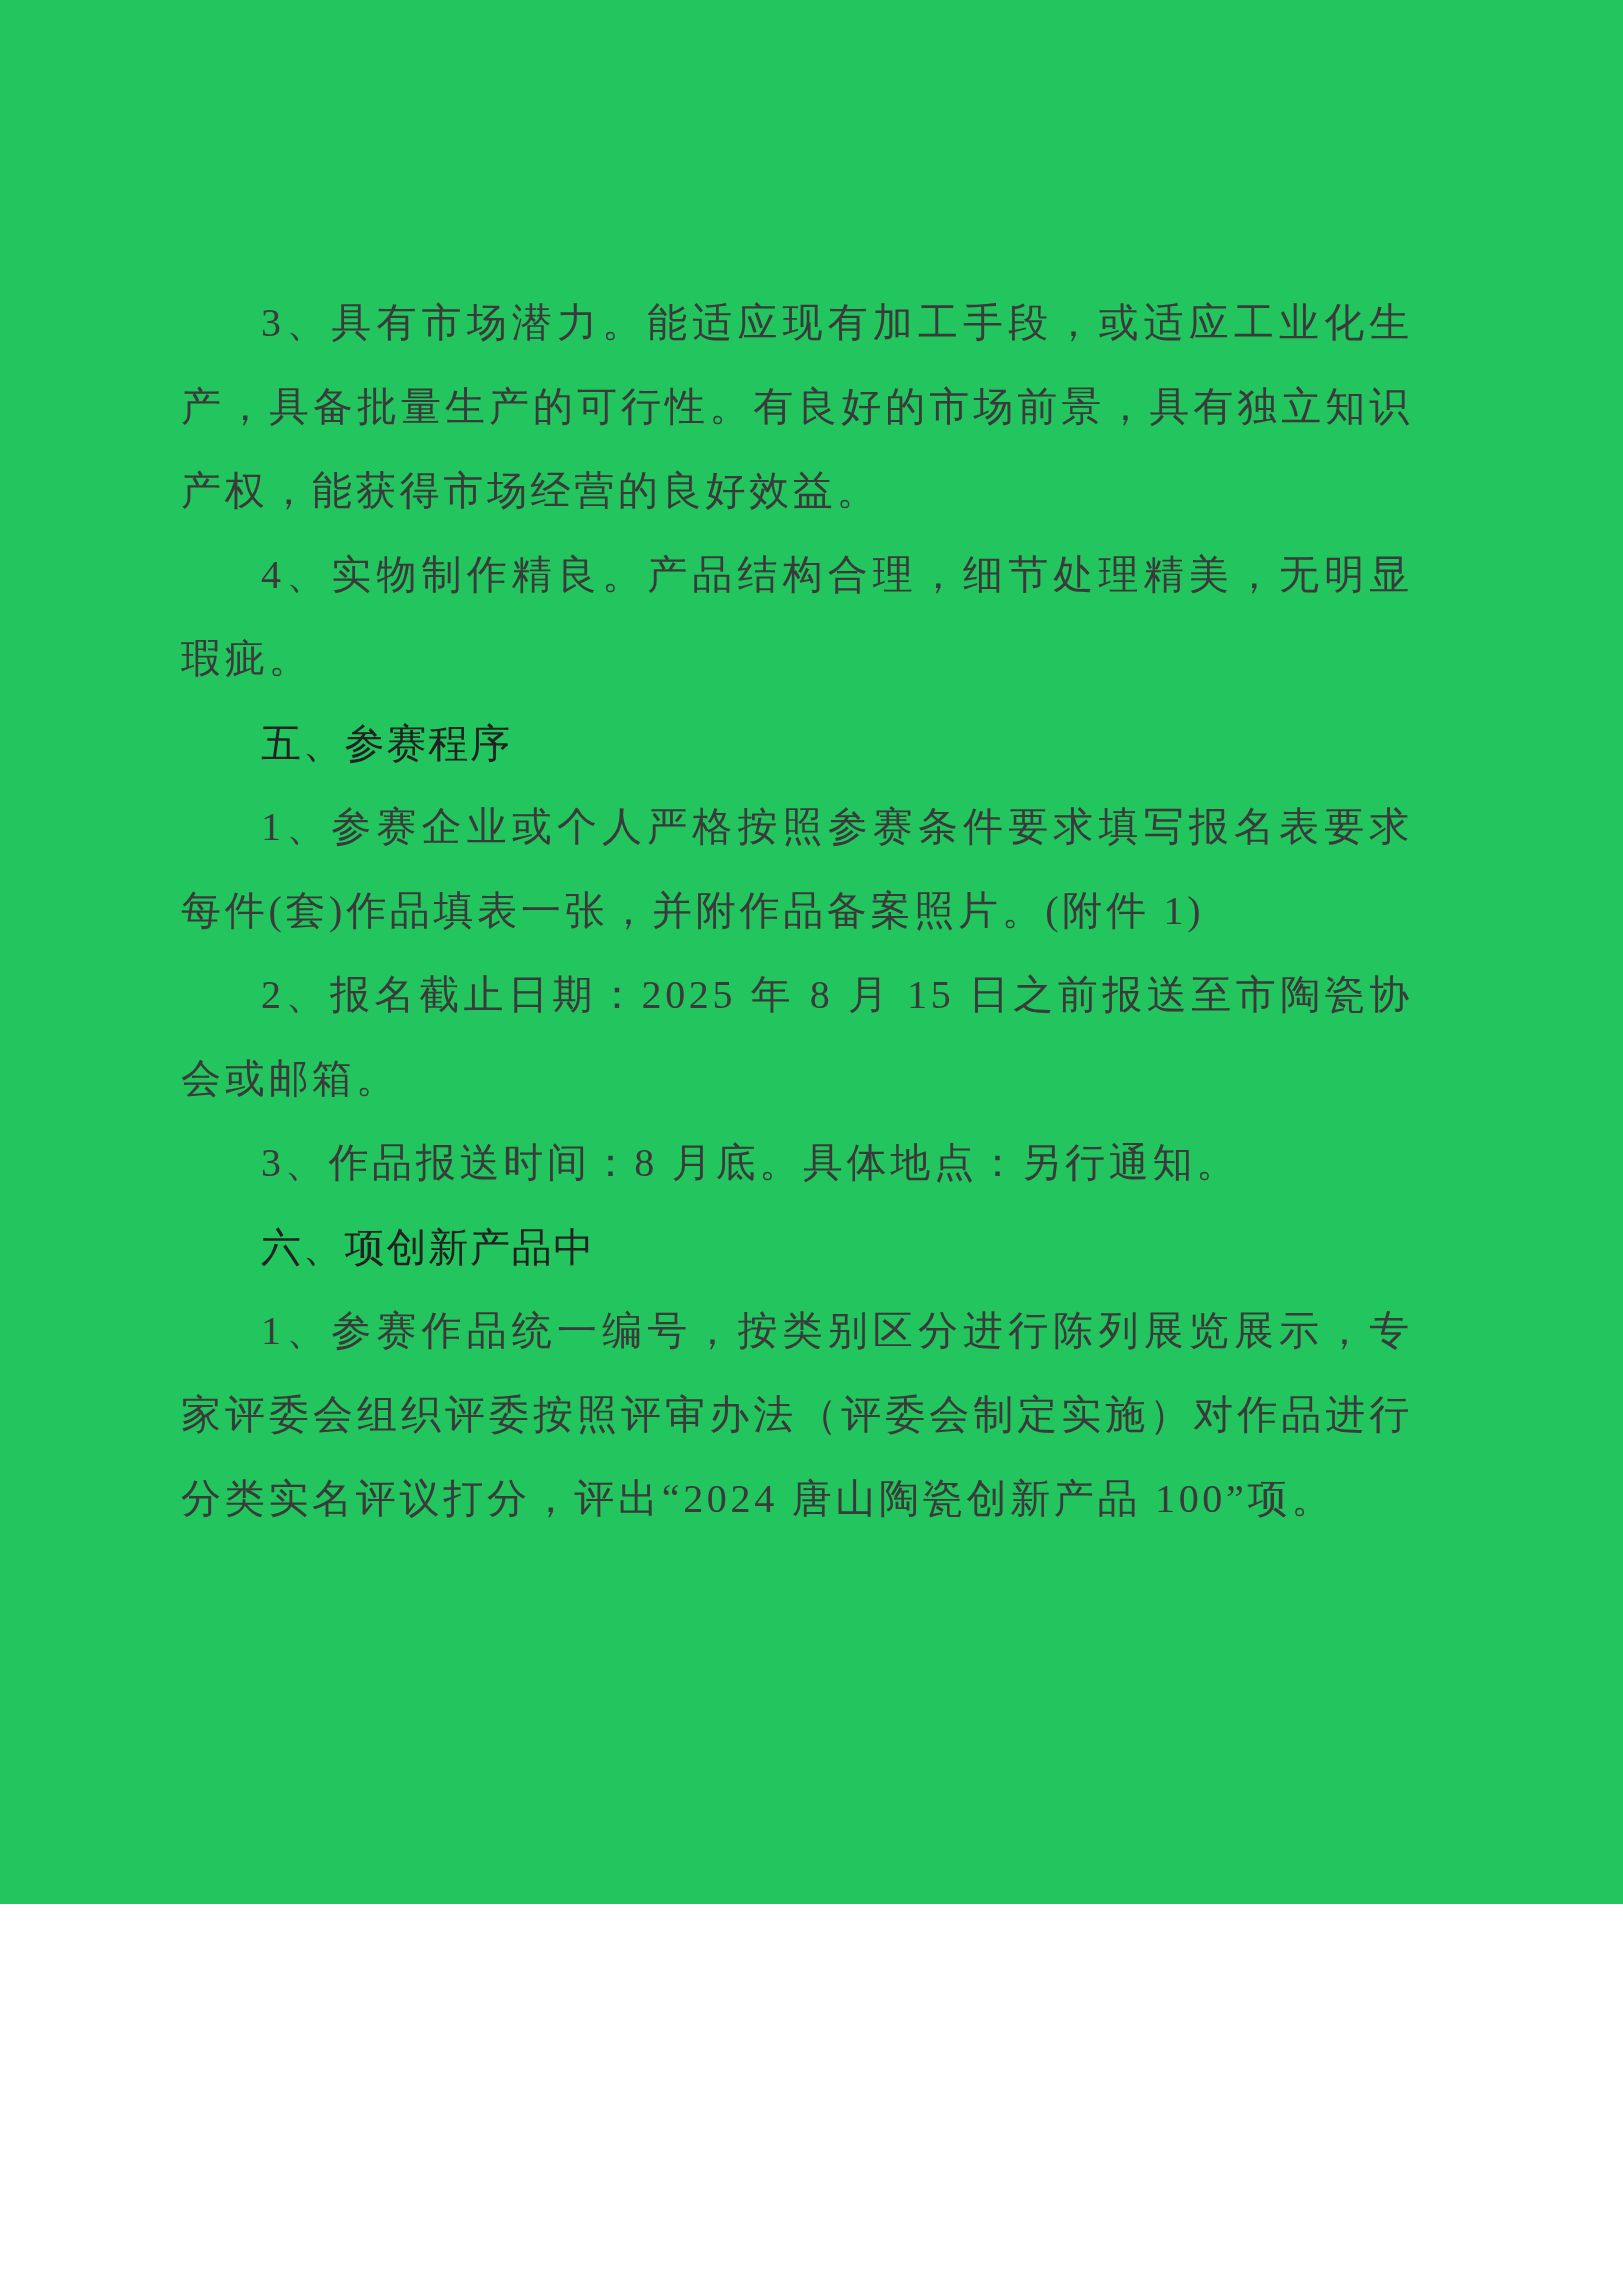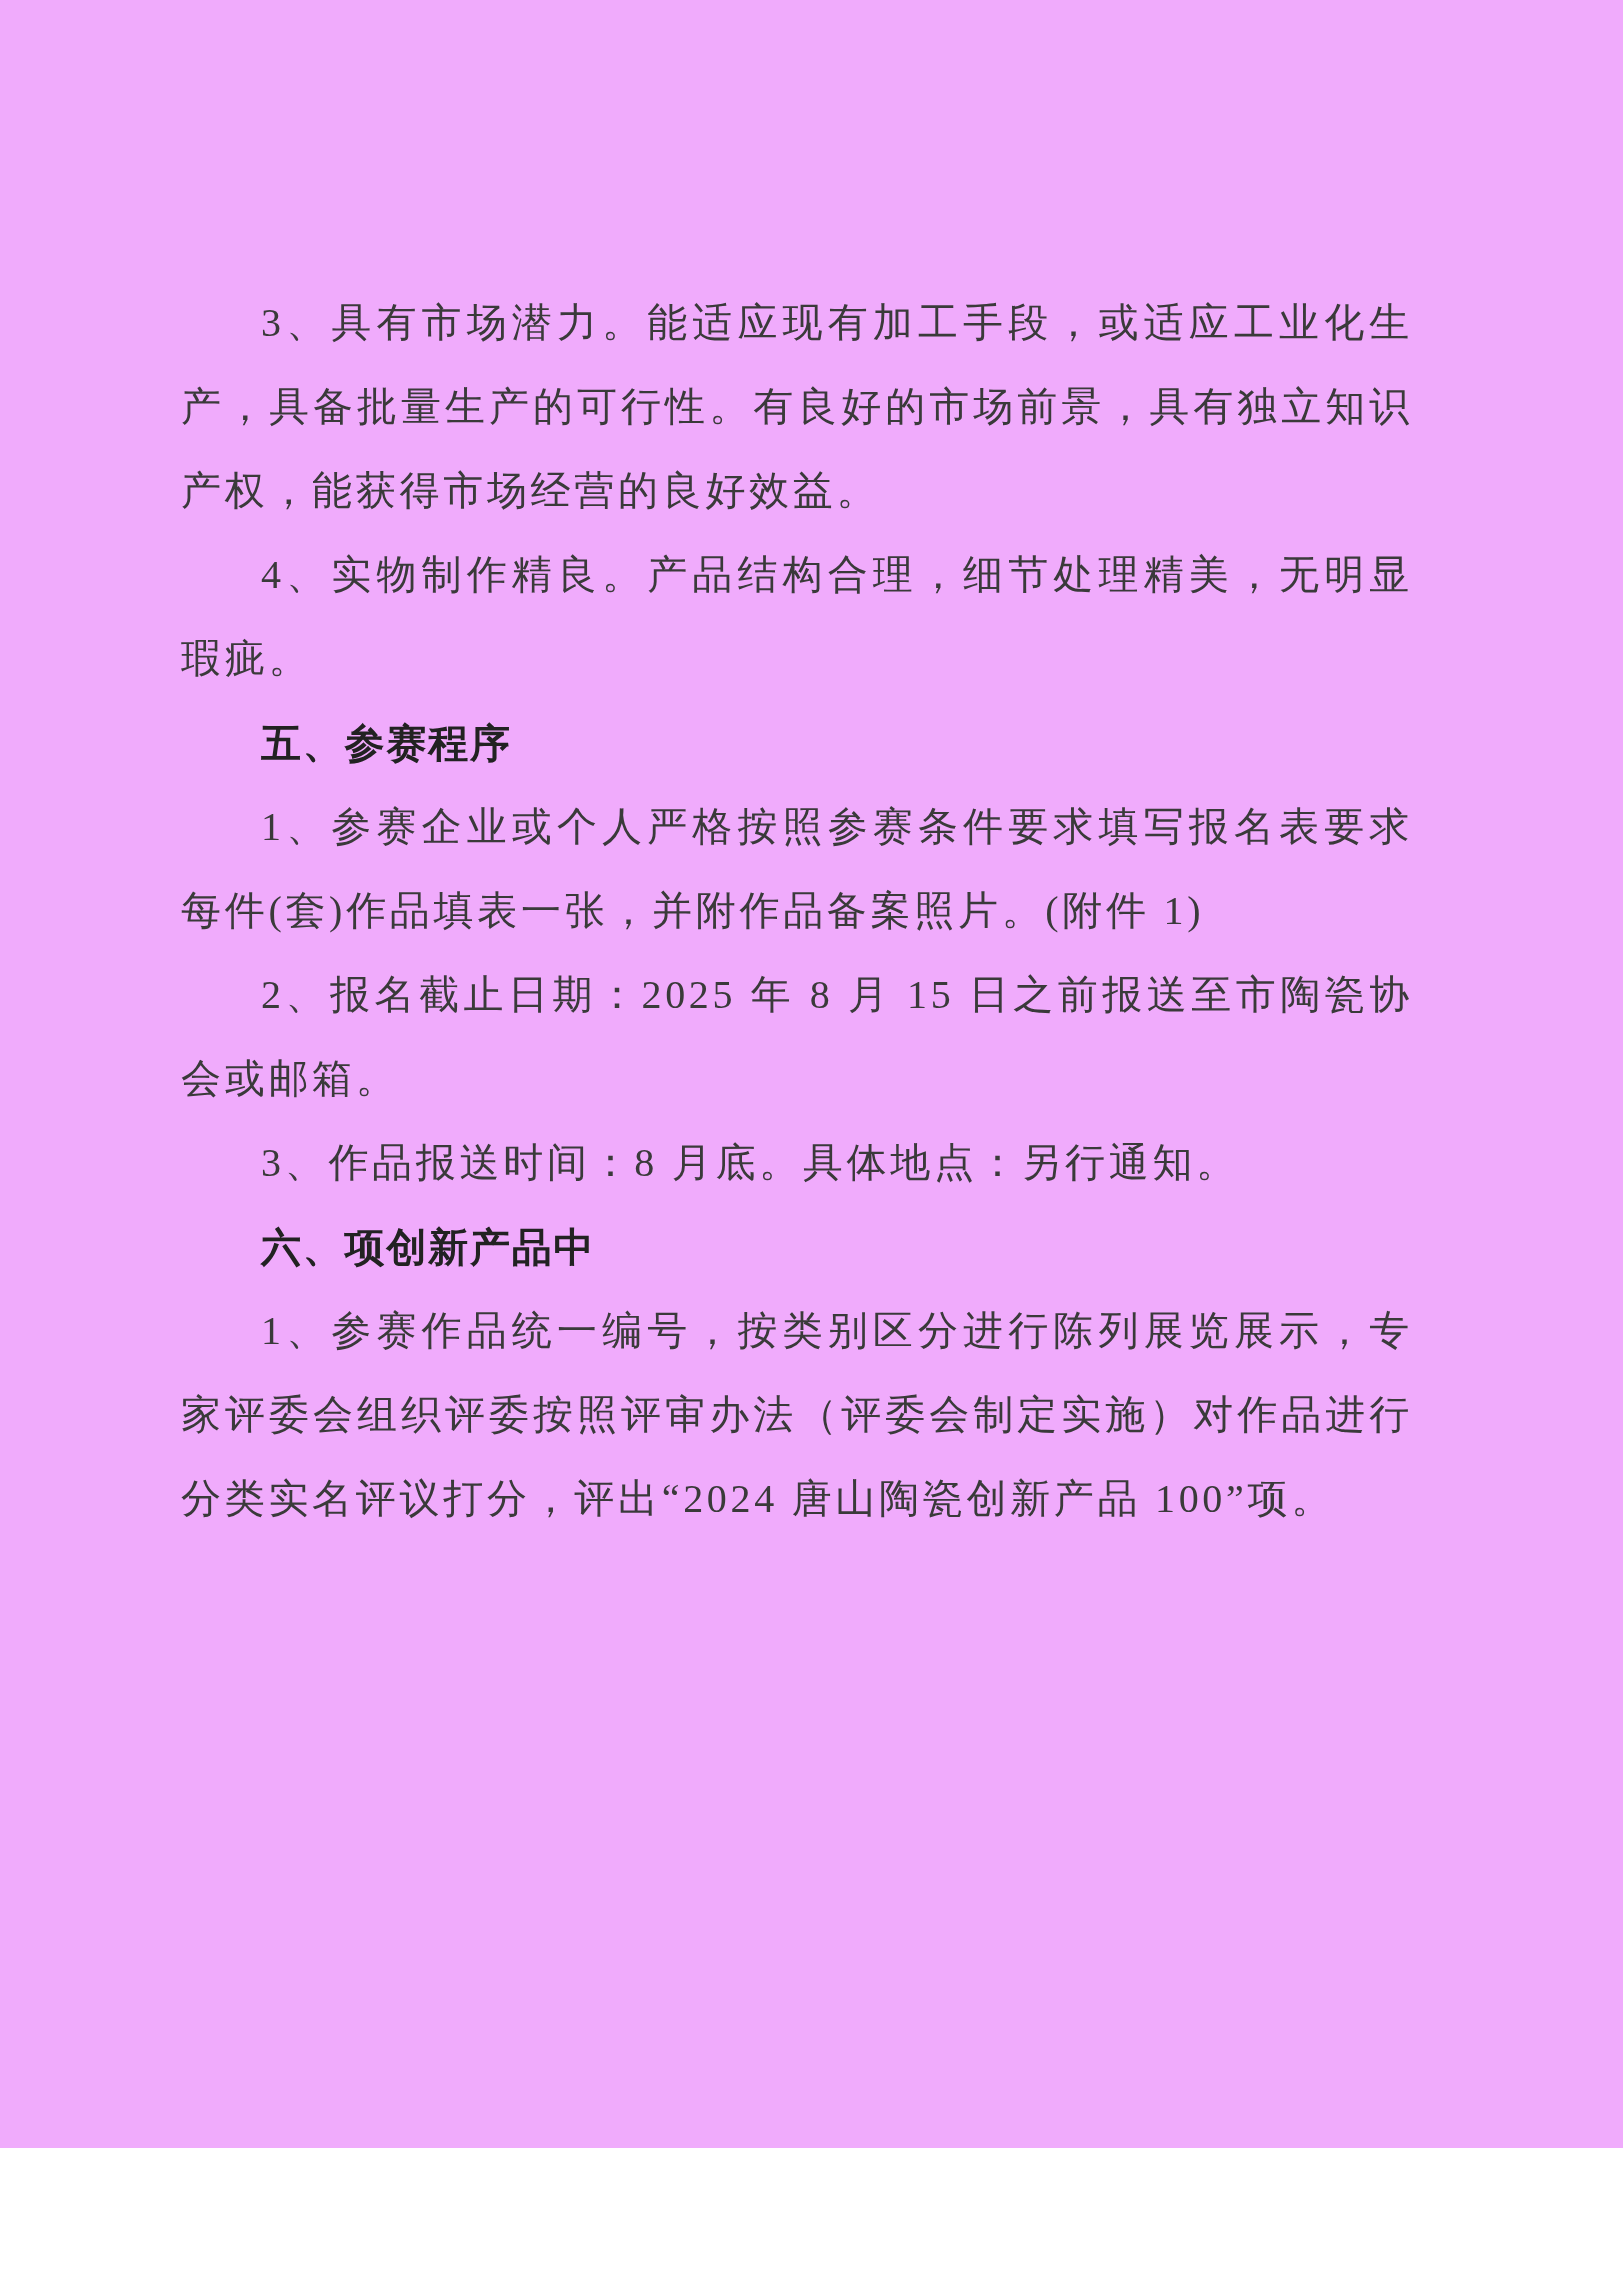--- a/index.html
+++ b/index.html
@@ -3,22 +3,22 @@
 <meta charset="utf-8">
 <style>
   html, body {
     margin: 0;
     padding: 0;
     background: #ffffff;
   }
   .page {
     position: relative;
     width: 1624px;
-    height: 2148px;
-    background: #f0abfc;
+    height: 1904px;
+    background: #22c55e;
     overflow: hidden;
     font-family: "Liberation Serif", "DejaVu Serif", serif;
   }
   .doc-content {
     position: absolute;
     left: 181px;
     top: 281px;
     width: 1232px;
     font-size: 40px;
     line-height: 84px;
@@ -27,21 +27,21 @@
     text-align: justify;
   }
   .para {
     margin: 0;
     text-indent: 2em;
   }
   .heading {
     margin: 0;
     text-indent: 2em;
     font-family: "Liberation Sans", "DejaVu Sans", sans-serif;
-    font-weight: 700;
+    font-weight: 400;
     color: #222222;
     letter-spacing: 1.8px;
   }
   .bold-num {
     font-weight: 700;
     color: #2c2c2c;
   }
 </style>
 </head>
 <body>

